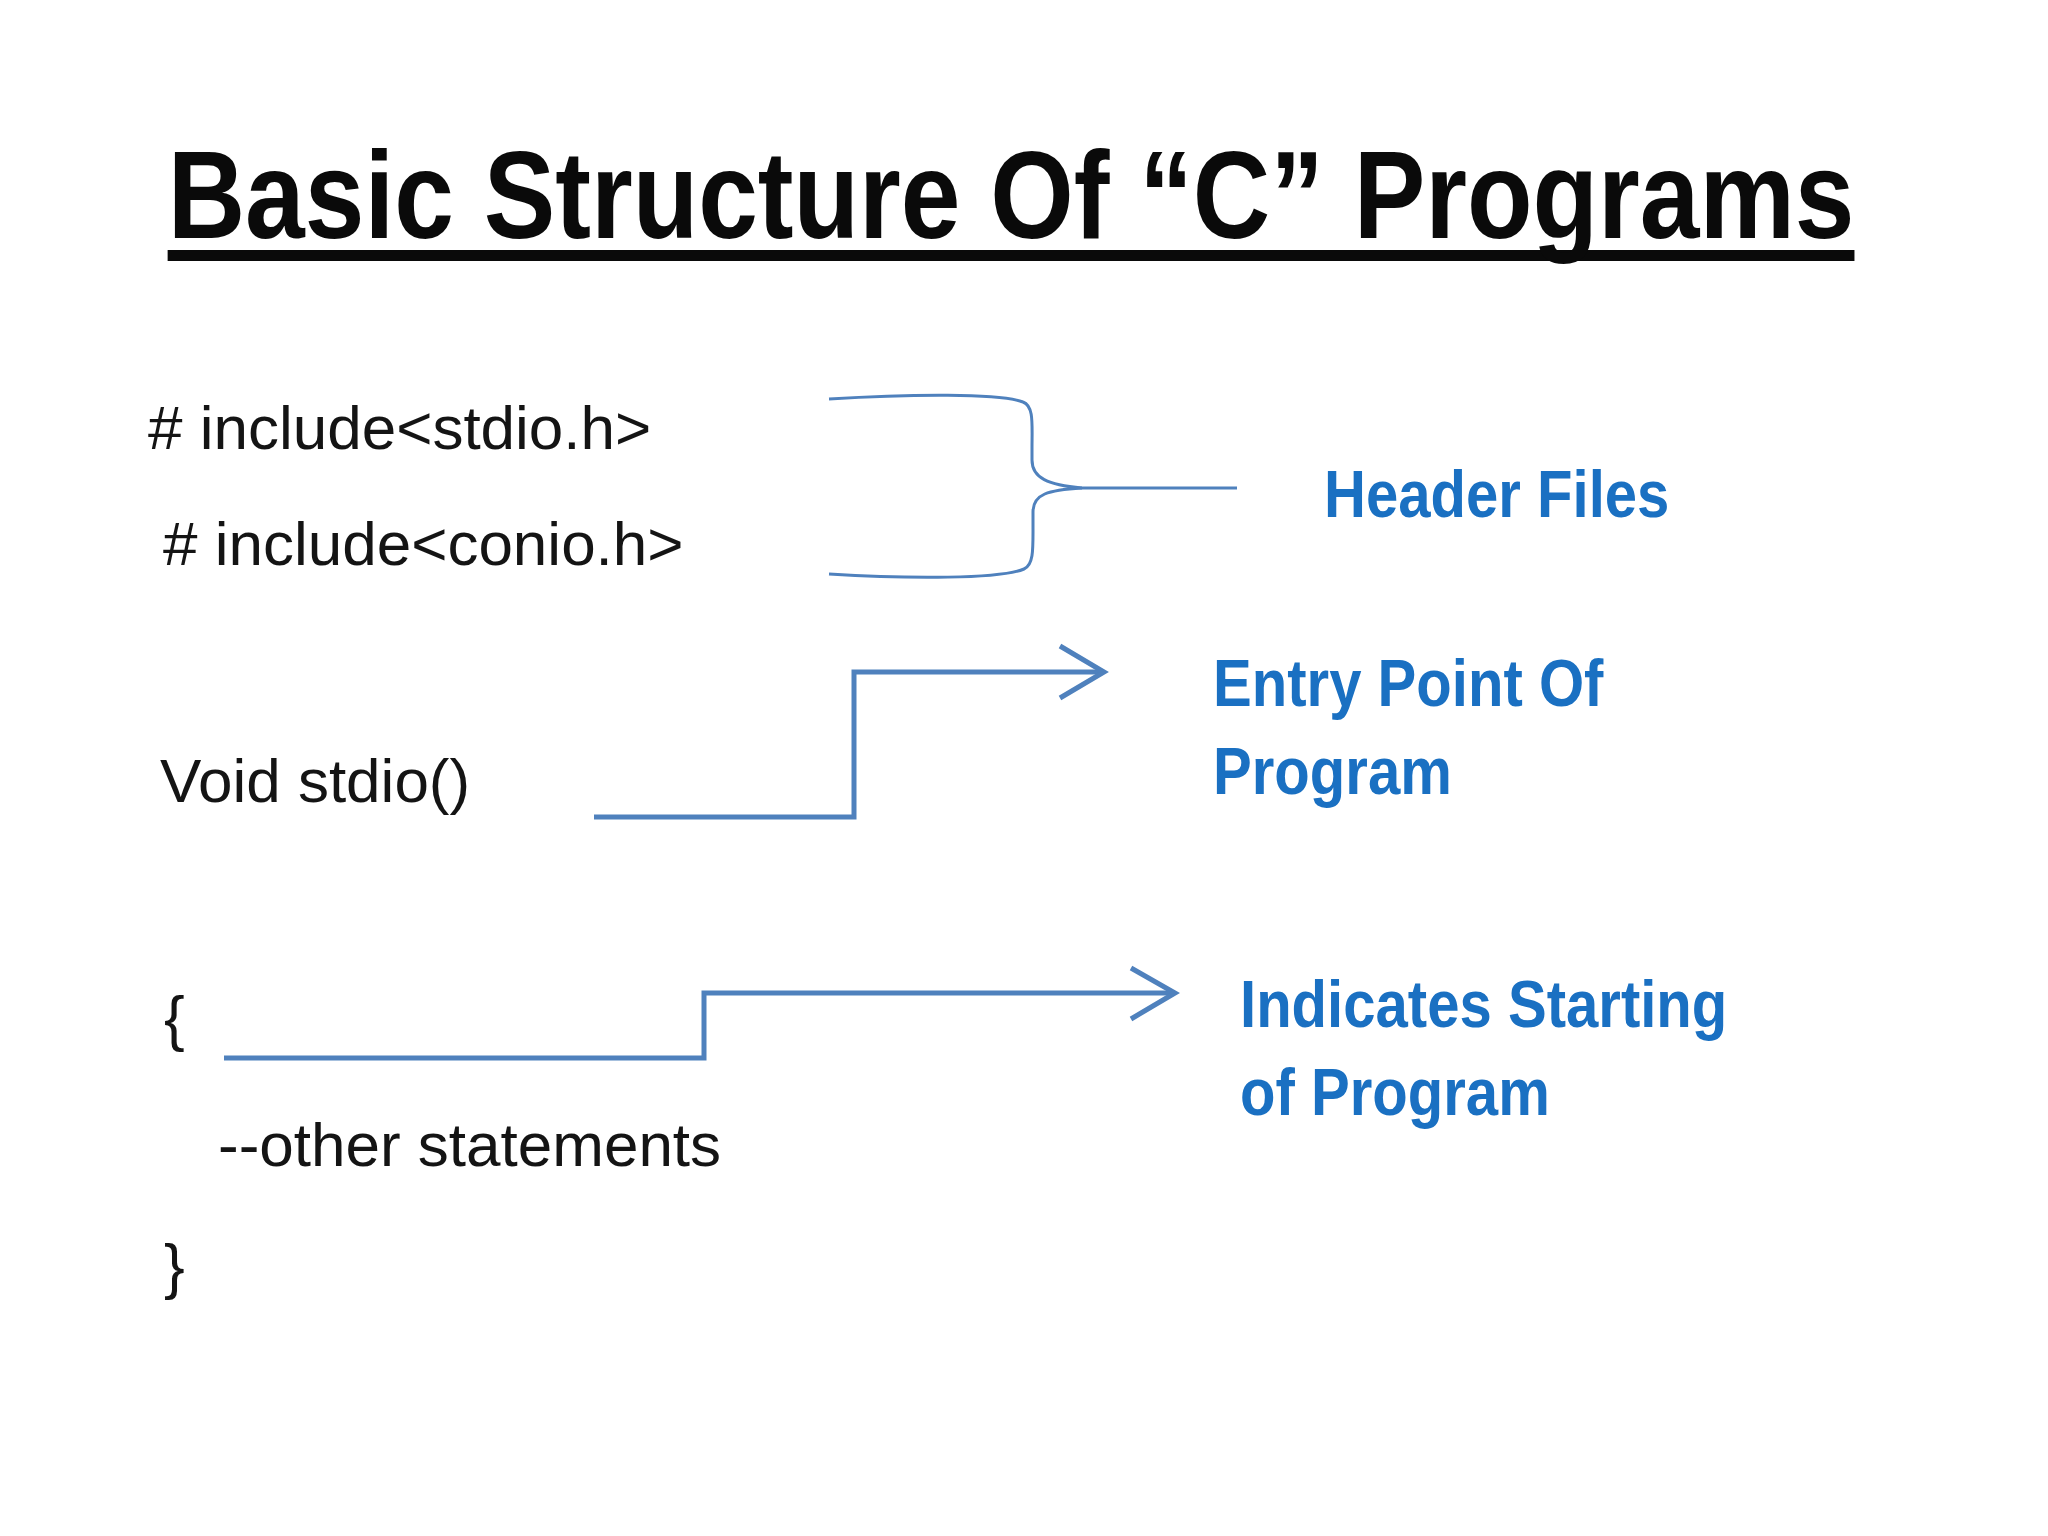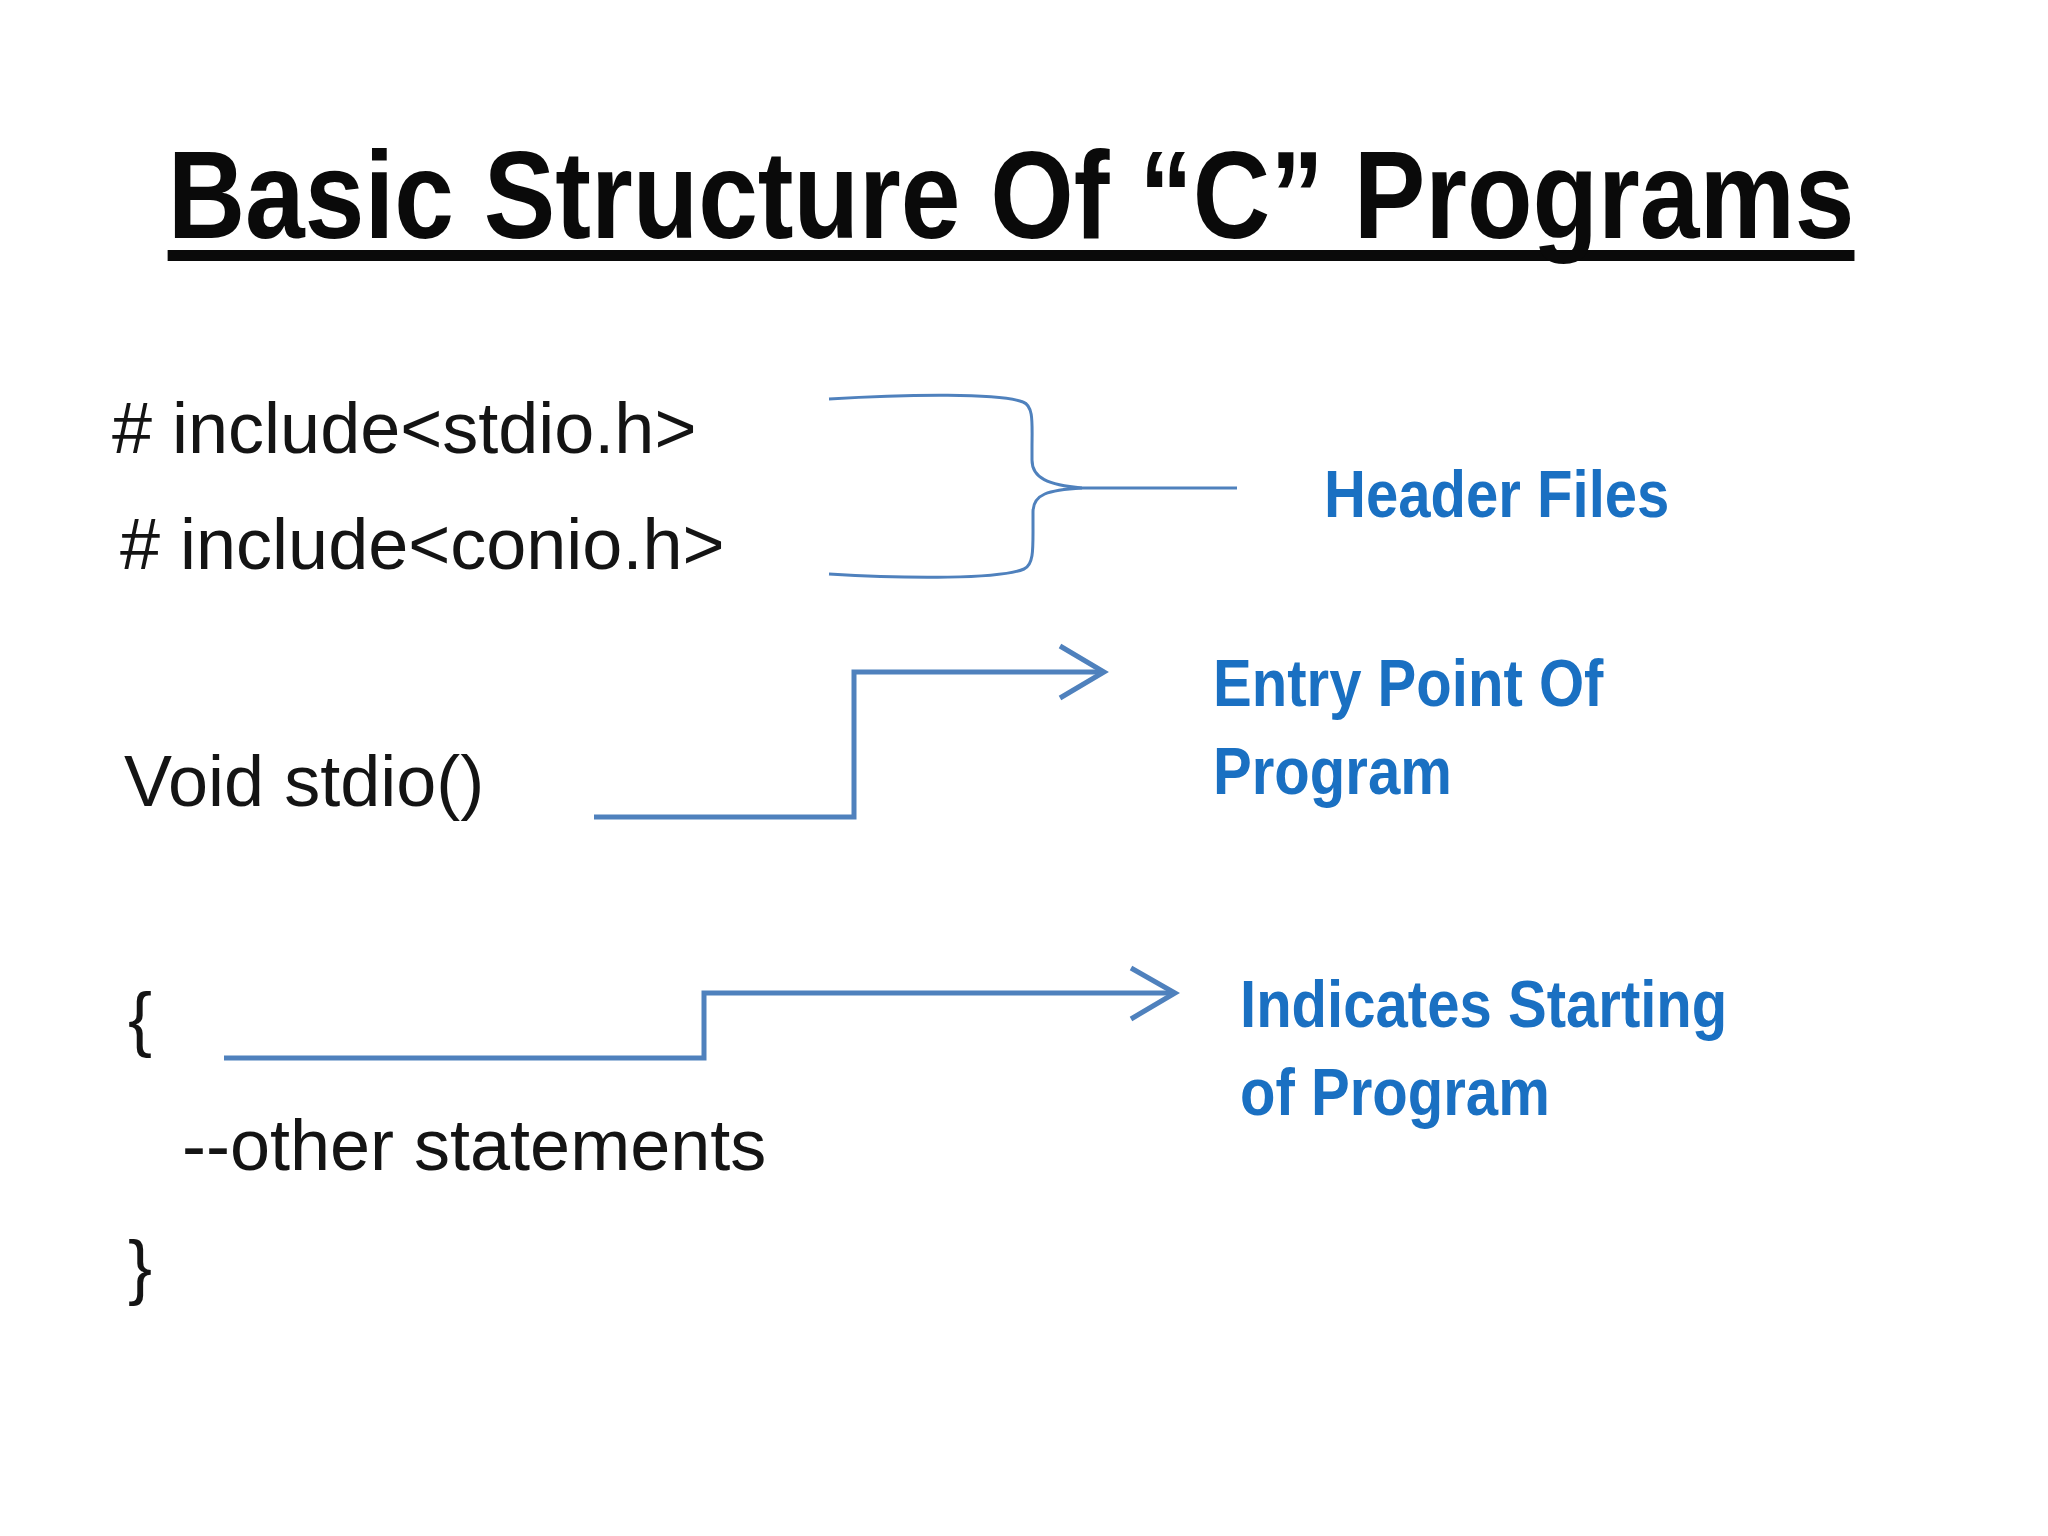--- a/index.html
+++ b/index.html
@@ -30,27 +30,28 @@
     transform: scaleX(0.865);
     transform-origin: 50% 50%;
     text-decoration: underline;
     text-decoration-thickness: 11px;
     text-underline-offset: 12px;
     text-decoration-skip-ink: none;
   }
   
   .code {
     position: absolute;
-    font-size: 72px;
+    font-size: 62px;
     line-height: 86px;
     white-space: nowrap;
     color: #141414;
+    margin-left: 36px;
   }
   .code-stdio  { left: 112px; top: 385px; }
-  .code-conio  { left: 120px; top: 501px; }
+  .code-conio  { left: 127px; top: 501px; }
   .code-main   { left: 124px; top: 738px; }
   .code-open   { left: 128px; top: 975px; }
   .code-other  { left: 182px; top: 1102px; }
   .code-close  { left: 128px; top: 1223px; }
   
   .connector { position: absolute; }
   .conn-brace  { left: 820px; top: 388px; }
   .conn-entry  { left: 560px; top: 630px; }
   .conn-start  { left: 180px; top: 955px; }
   

